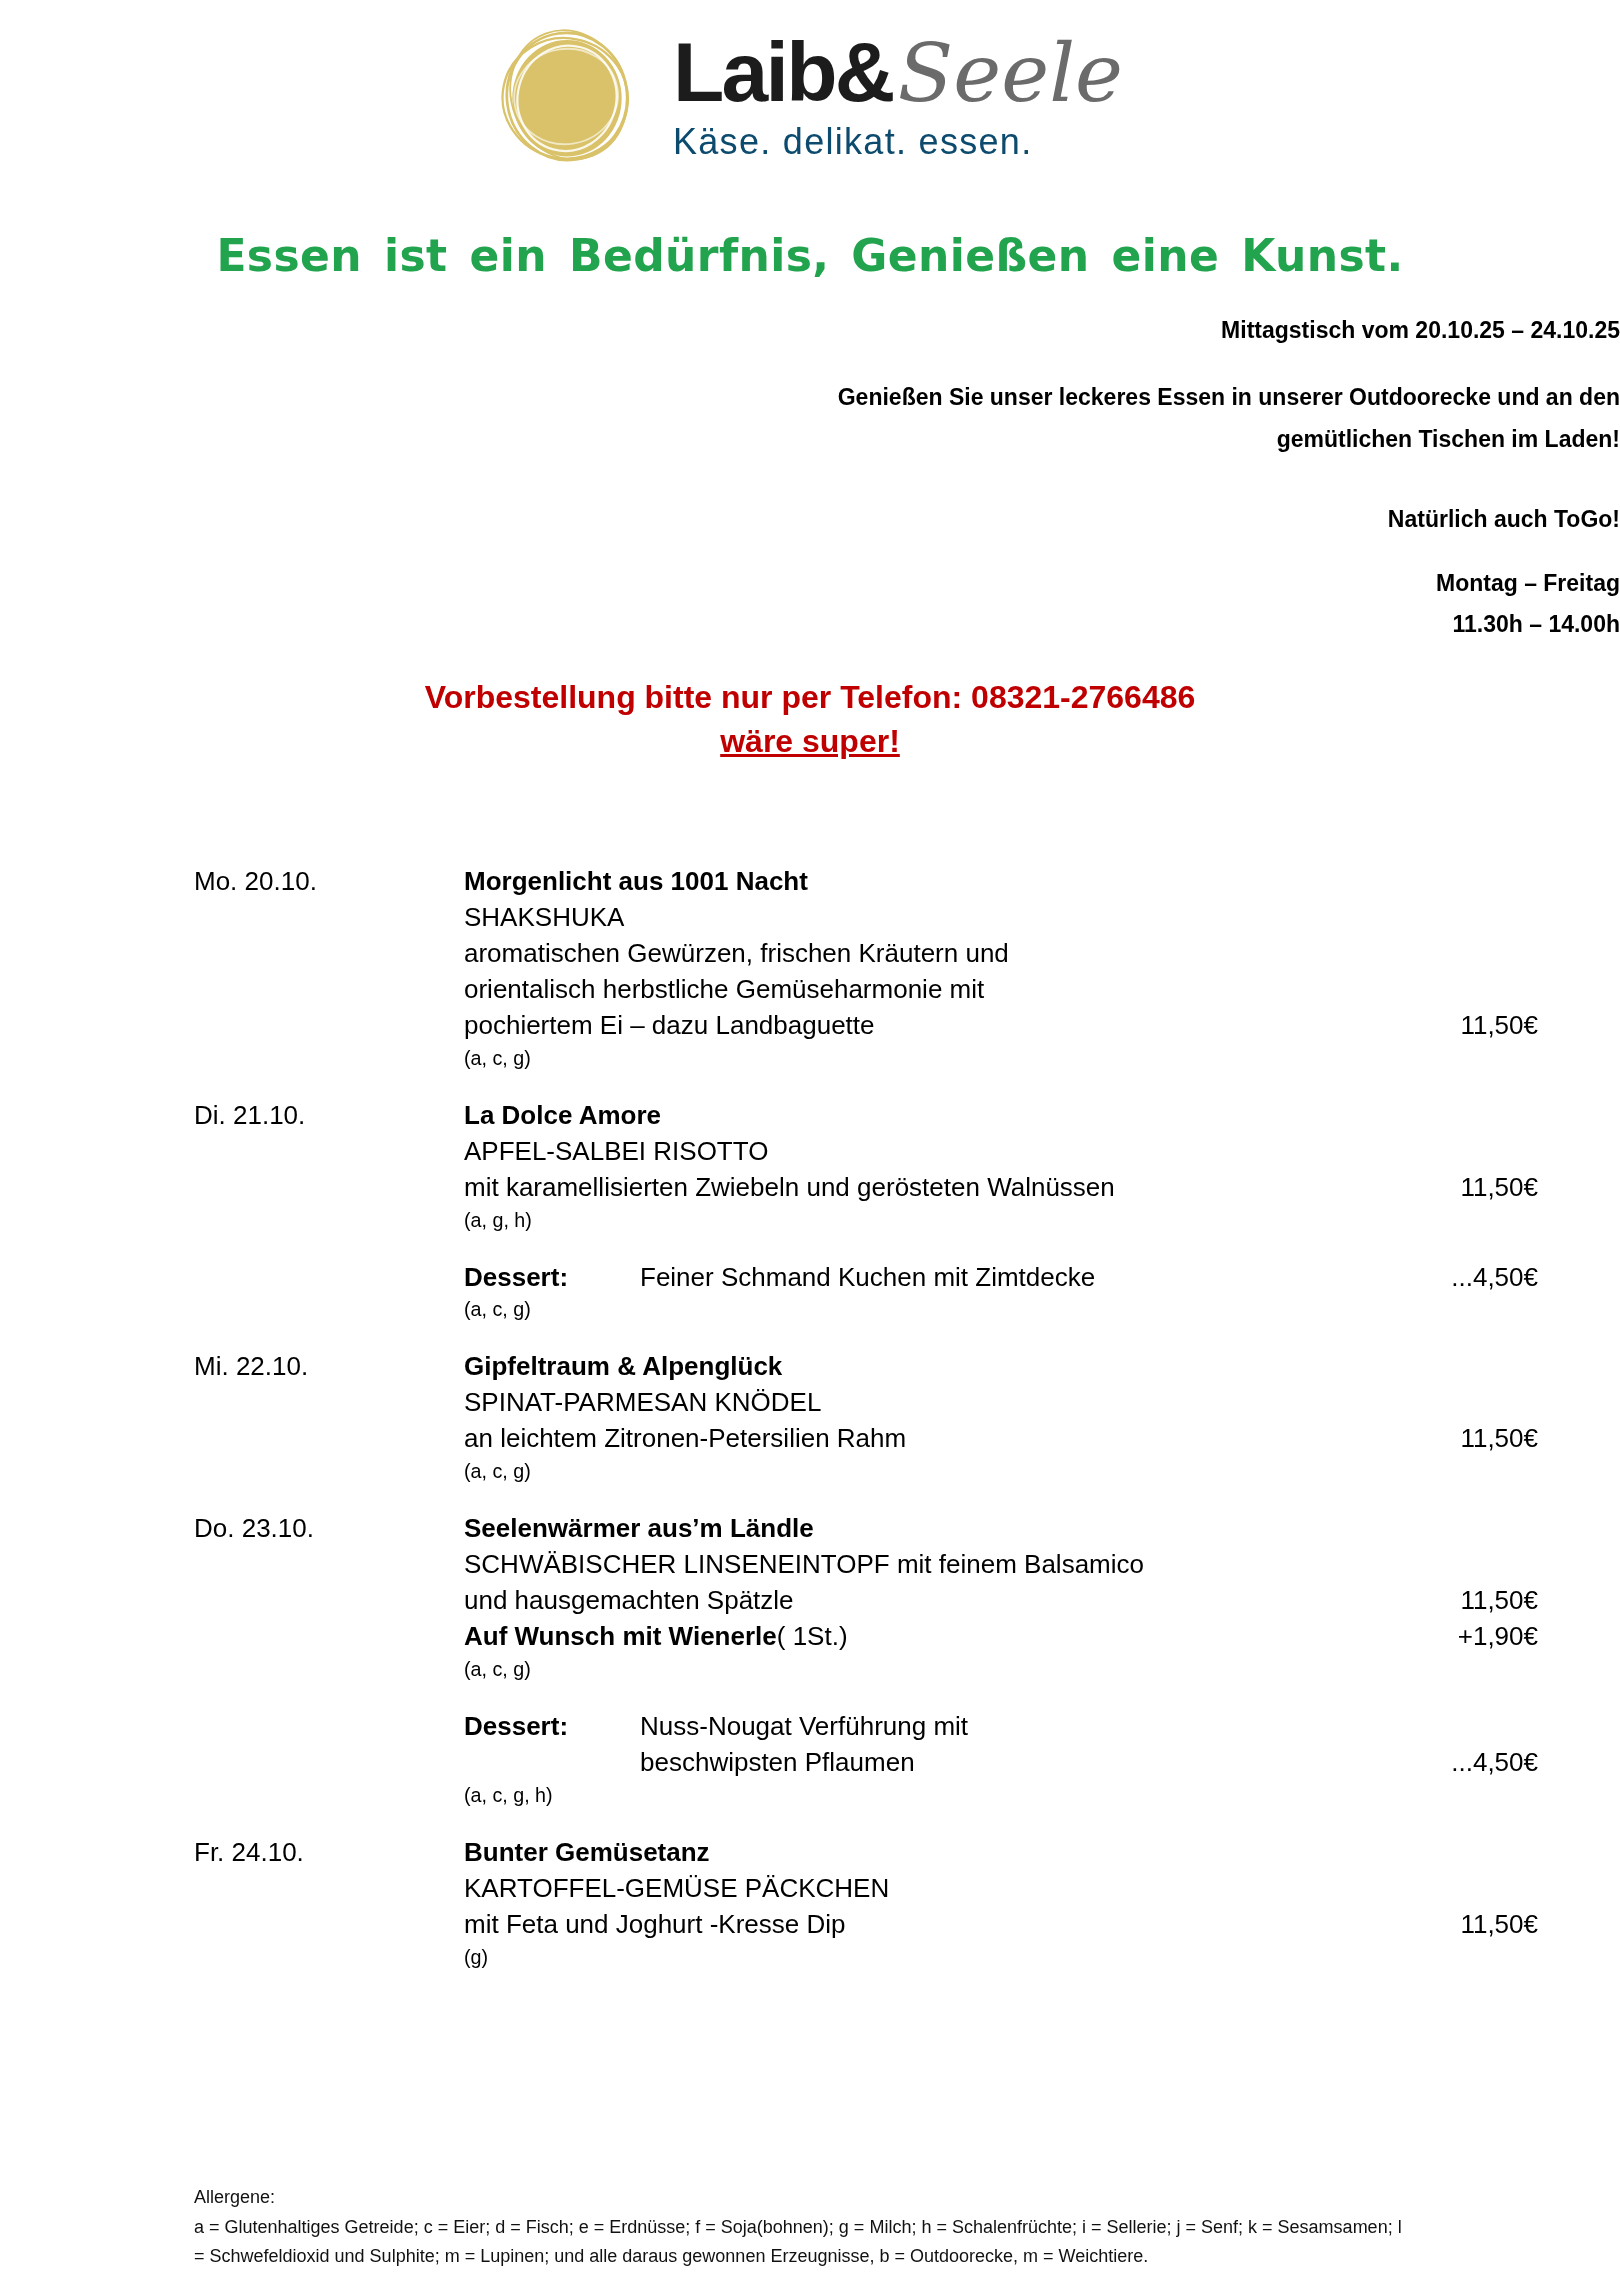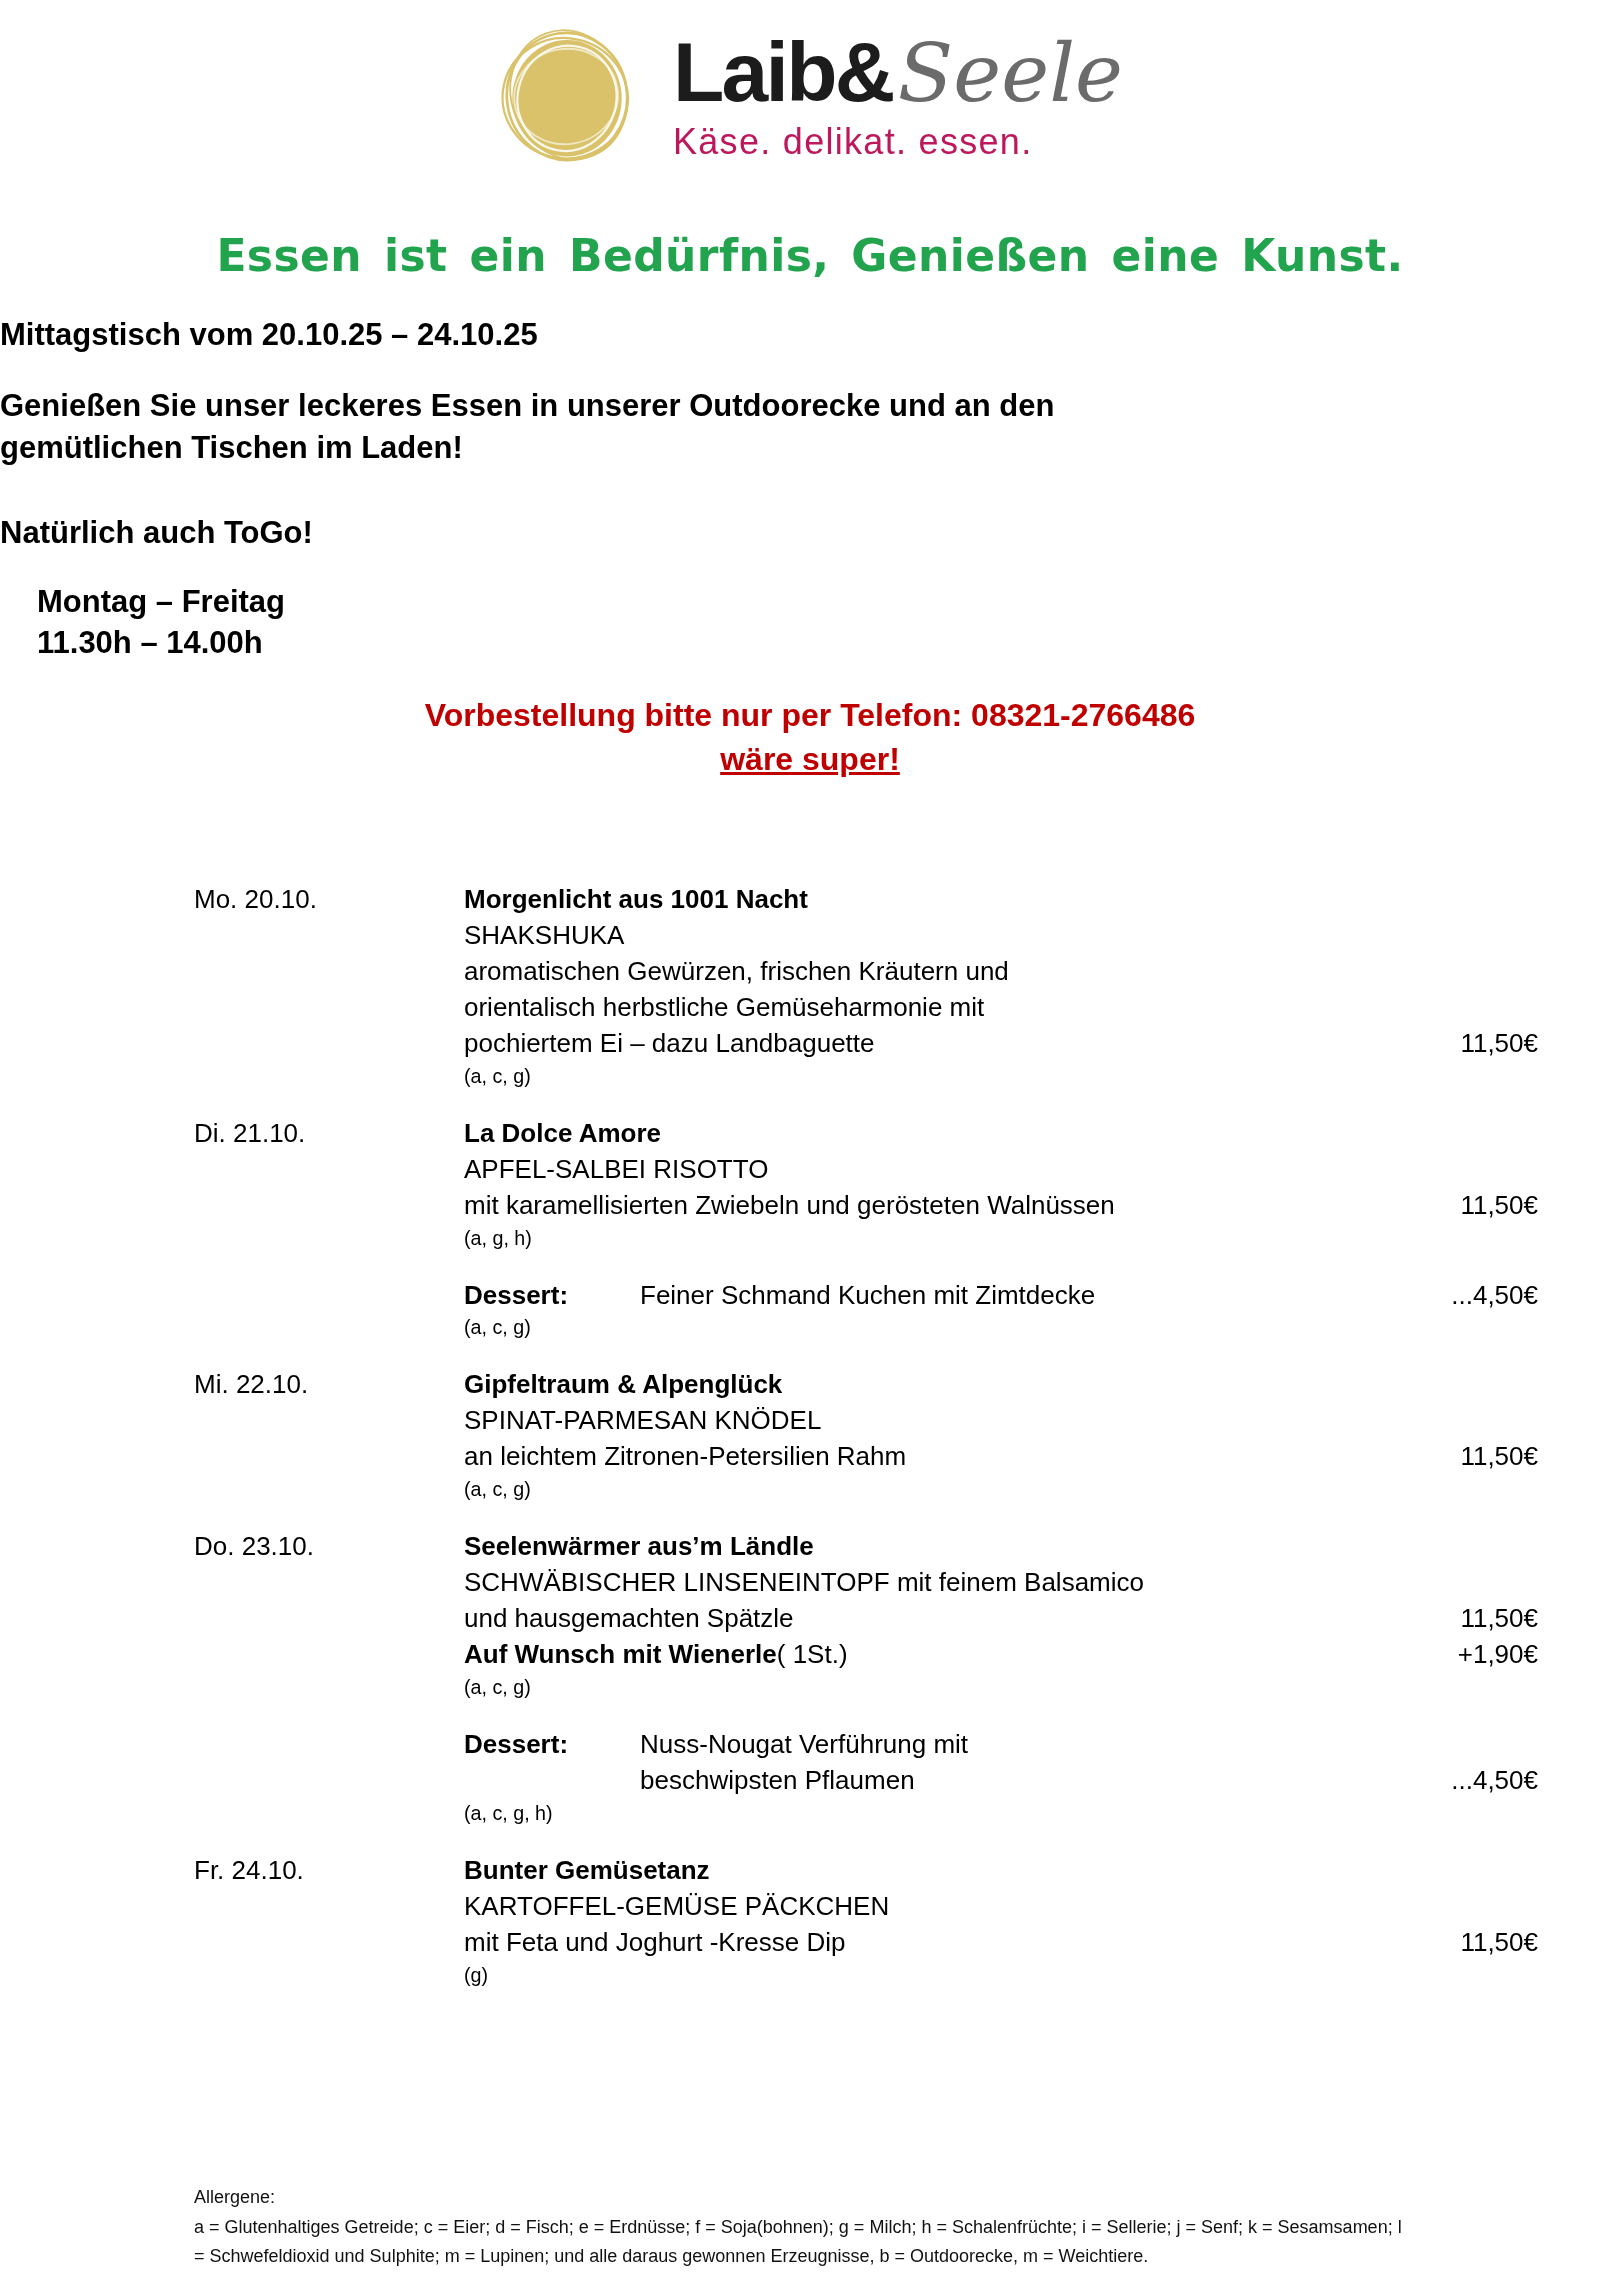--- a/index.html
+++ b/index.html
@@ -9,28 +9,28 @@
     background:#ffffff; color:#000;
     font-family:"Liberation Sans", sans-serif;
   }
   
   .logo-row { display:flex; justify-content:center; align-items:flex-start; gap:36px; padding-top:23px; height:176px; }
   .logo-mark svg { display:block; }
   .logo-text { padding-top:7.2px; }
   .brand { display:flex; align-items:baseline; line-height:1; }
   .brand-black { font-family:"Liberation Sans", sans-serif; font-weight:bold; font-size:84px; letter-spacing:-2.7px; color:#1c1c1c; }
   .brand-script { font-family:"DejaVu Serif", serif; font-style:italic; font-size:81px; color:#6b6b6b; margin-left:5px; }
-  .tagline { font-size:36px; color:#be185d; letter-spacing:1.3px; margin-top:7.2px; }
+  .tagline { font-size:36px; color:#0c4a6e; letter-spacing:1.3px; margin-top:7.2px; }
   
   .headline {
     margin-top:54px; text-align:center;
     font-family:"DejaVu Sans", sans-serif; font-weight:bold;
     font-size:44px; color:#22A44E; letter-spacing:0.4px; word-spacing:6.3px;
   }
-  .bold-line { font-weight:bold; font-size:31px; text-align:left; }
+  .bold-line { font-weight:bold; font-size:23px; text-align:right; }
   .week   { margin-top:36px; }
   .invite { margin-top:32px; line-height:42px; }
   .togo   { margin-top:46px; }
   .hoursblock { margin-top:30px; line-height:41px;padding-left:37px; }
   .preorder { margin-top:30px; font-weight:bold; font-size:32px; color:#C00000; text-align:center; line-height:44px; }
   .preorder span { display:block; }
   .preorder .underline { text-decoration:underline; }
   
   .menu { margin-top:100px; padding-left:194px; padding-right:82px; font-size:26px; }
   .menu-row { display:flex; margin-bottom:25px; }

